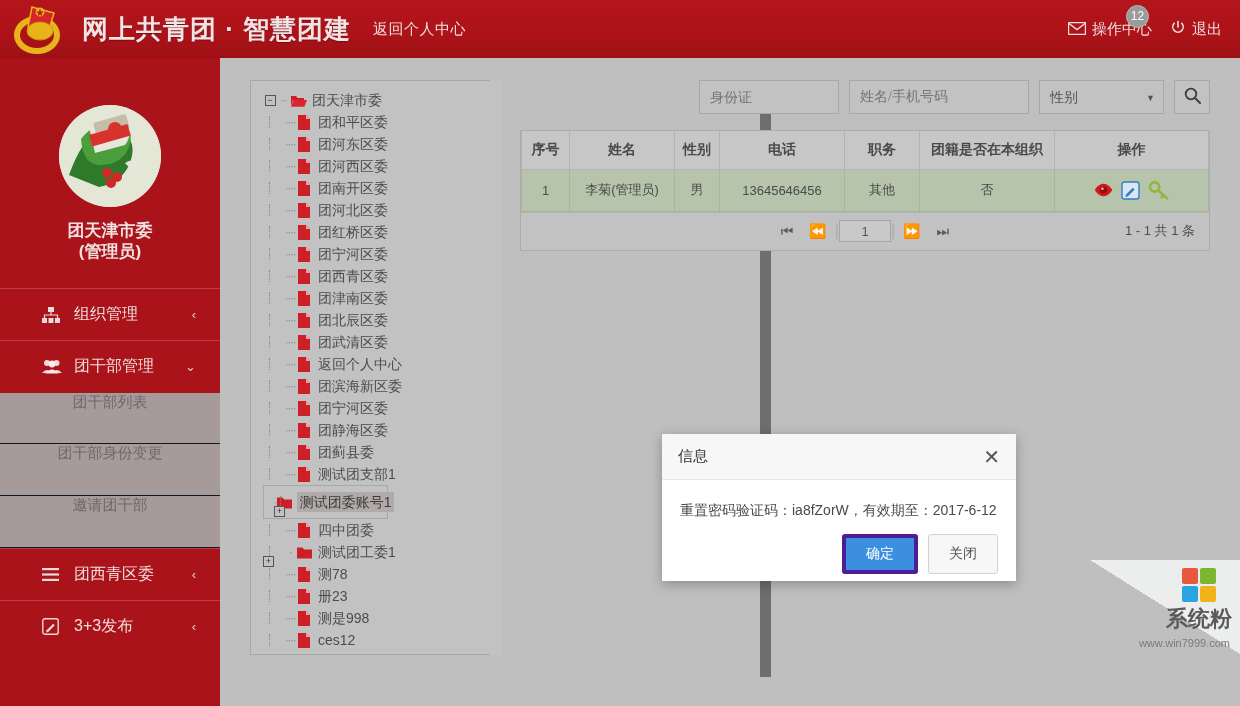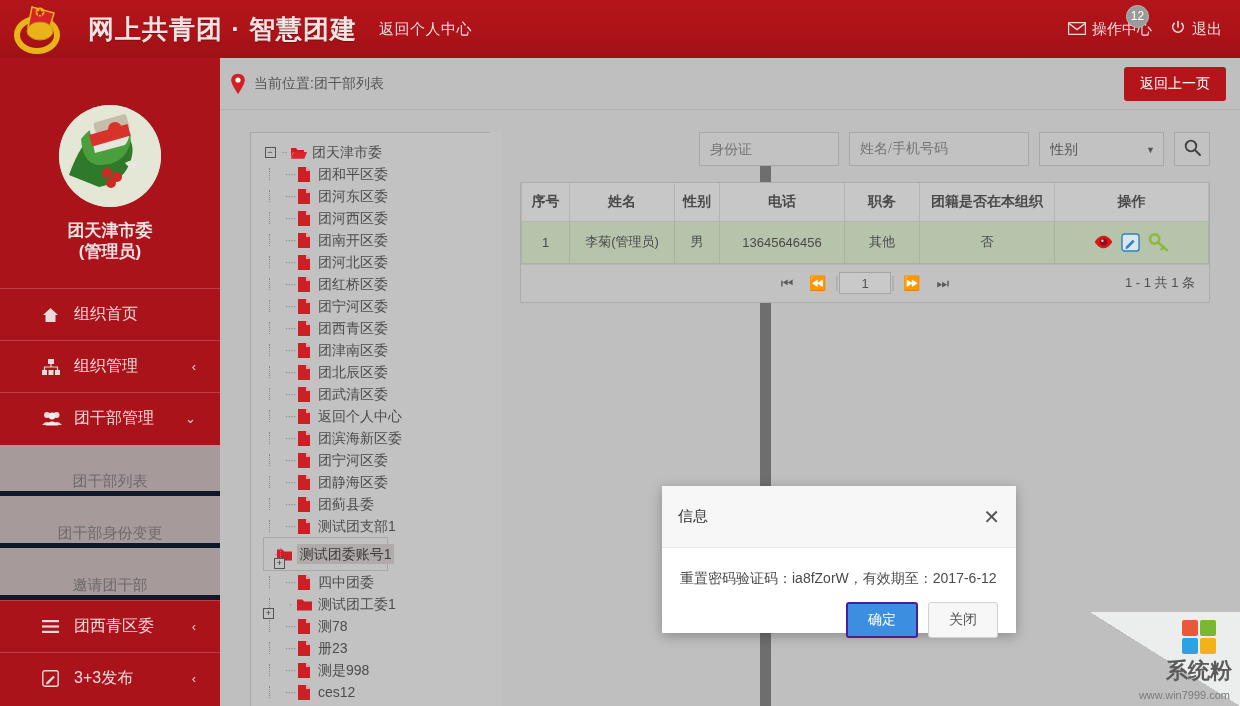--- a/index.html
+++ b/index.html
@@ -15,21 +15,21 @@
   
   .topbar {
     position: absolute; left: 0; top: 0; width: 1240px; height: 58px;
     background: linear-gradient(to bottom, #b3151b 0%, #ad1318 55%, #9e1015 100%);
     display: flex; align-items: center;
   }
   .logo-wrap { width: 66px; height: 58px; display:flex; align-items:center; justify-content:center; margin-left: 8px;}
   .logo-emblem { position: relative; width: 54px; height: 52px; }
   .topbar-title {
     color: #f2e3e4; font-size: 26px; font-weight: bold; letter-spacing: 1px;
-    margin-left: 14px; text-shadow: 0 1px 1px rgba(0,0,0,.3);
+    margin-left: 8px; text-shadow: 0 1px 1px rgba(0,0,0,.3);
   }
   .topbar-sub {
     color: #eedfe0; font-size: 15px; margin-left: 22px; letter-spacing:.5px;
     cursor: pointer;
   }
   .topbar-right {
     margin-left: auto; display: flex; align-items: center; gap: 18px;
     padding-right: 18px; color: #f0dfe0; font-size: 15px;
   }
   .tb-item { display: flex; align-items: center; gap: 6px; cursor: pointer; position: relative; }
@@ -61,23 +61,23 @@
   .nav-item {
     height: 52px; display: flex; align-items: center;
     color: #f0dcdd; font-size: 16px; padding-left: 42px;
     border-top: 1px solid #bf3e43; position: relative; cursor: pointer;
   }
   .nav-item.active-parent { background: #a91319; }
   .nav-icon { width: 26px; display:flex; align-items:center; color:#e8d3d4; font-size: 16px; }
   .nav-label { margin-left: 6px; }
   .nav-arrow { position: absolute; right: 24px; font-size: 13px; color: #e2cfd0; }
   .subnav-item {
-    height: 52px; display: flex; align-items: flex-end; justify-content: center;
+    height: 52px; display: flex; align-items: flex-start; justify-content: center;
     background: #a79a9b; color: #6d6a6a; font-size: 15px;
-    border-bottom: 5px solid #0f172a; cursor: pointer;
+    border-bottom: 1px solid #0f172a; cursor: pointer;
   }
   .subnav-item.first { border-top: 1px solid #a91319; }
 
   
   .main {
     position: absolute; left: 220px; top: 58px; width: 1020px; height: 648px;
     background: #bfbfbf;
   }
   .crumbbar {
     height: 52px; display: flex; align-items: center; padding: 0 14px 0 10px;
@@ -172,29 +172,29 @@
     font-family: "Liberation Sans", sans-serif;
   }
   .pg-info { position: absolute; right: 14px; font-size: 13px; color: #4f4f4f; }
 
   
   .modal {
     position: absolute; left: 442px; top: 376px; width: 354px; height: 147px;
     background: #fff; box-shadow: 0 3px 12px rgba(0,0,0,.28);
   }
   .modal-head {
-    height: 62px; background: #f7f7f7; border-bottom: 1px solid #e6e6e6;
+    height: 46px; background: #f7f7f7; border-bottom: 1px solid #e6e6e6;
     display: flex; align-items: center; padding: 0 16px;
   }
   .modal-title { font-size: 15px; color: #333; }
   .modal-x { margin-left: auto; font-size: 20px; color: #555; cursor: pointer; line-height: 1; }
   .modal-body { padding: 22px 18px 0 18px; font-size: 14px; color: #4a4a4a; }
   .modal-foot { display: flex; justify-content: flex-end; gap: 10px; padding: 14px 18px 0 18px; }
   .btn-ok {
-    background: #3c8fe0; color: #fff; border: 2px solid #4c1d95; border-radius: 3px;
+    background: #3c8fe0; color: #fff; border: 4px solid #4c1d95; border-radius: 3px;
     font-size: 14px; padding: 7px 20px; cursor: pointer; font-family:"Liberation Sans",sans-serif;
   }
   .btn-close {
     background: #f7f7f7; color: #555; border: 1px solid #d2d2d2; border-radius: 3px;
     font-size: 14px; padding: 7px 20px; cursor: pointer; font-family:"Liberation Sans",sans-serif;
   }
 
   
   .wm { position: absolute; right: 0; bottom: 0; width: 150px; height: 94px; pointer-events: none; }
   .wm-bg { position:absolute; inset:0; background: linear-gradient(to bottom left, #eceeed 50%, rgba(0,0,0,0) 50%); }
@@ -263,28 +263,20 @@
         <circle cx="52" cy="78" r="5" fill="#cc2a26"></circle>
         <path d="M66 58 q8 -6 14 2 q-6 8 -14 -2 z" fill="#e8e6dd"></path>
       </svg>
     </div>
     <div class="org-name">
       <div>团天津市委</div>
       <div>(管理员)</div>
     </div>
 
     <div class="nav">
-      <div class="nav-item">
-        <span class="nav-icon">
-          <svg width="17" height="16" viewBox="0 0 17 16">
-              <path d="M8.5 1 L16 8 H13.5 V15 H3.5 V8 H1 Z" fill="#ecd9da"></path>
-            </svg>
-        </span>
-        <span class="nav-label">组织首页</span>
-      </div>
 
       <div class="nav-item">
         <span class="nav-icon">
           <svg width="18" height="16" viewBox="0 0 18 16">
               <rect x="6" y="0" width="6" height="5" fill="#ecd9da"></rect>
               <rect x="0" y="11" width="5" height="5" fill="#ecd9da"></rect>
               <rect x="6.5" y="11" width="5" height="5" fill="#ecd9da"></rect>
               <rect x="13" y="11" width="5" height="5" fill="#ecd9da"></rect>
               <path d="M9 5 V8 M2.5 11 V8 H15.5 V11" stroke="#ecd9da" stroke-width="1.2" fill="none"></path>
             </svg>
@@ -337,30 +329,20 @@
               <path d="M4.6 12.3 l6.6 -6.6 l1.6 1.6 l-6.6 6.6 l-2.2 0.6 z" fill="#ecd9da"></path>
             </svg>
         </span>
         <span class="nav-label">3+3发布</span>
         <span class="nav-arrow">‹</span>
       </div>
     </div>
   </div>
 
   <div class="main">
-    <div class="crumbbar">
-      <span class="pin-icon">
-        <svg width="16" height="22" viewBox="0 0 16 22">
-            <path d="M8 0.8 C4 0.8 1.2 3.6 1.2 7.2 C1.2 11.6 8 21 8 21 C8 21 14.8 11.6 14.8 7.2 C14.8 3.6 12 0.8 8 0.8 Z" fill="#d32027"></path>
-            <circle cx="8" cy="7" r="2.6" fill="#fff"></circle>
-          </svg>
-      </span>
-      <span class="crumb-text">当前位置:团干部列表</span>
-      <button class="btn-back">返回上一页</button>
-    </div>
 
     <div class="content">
 
       <div class="tree-panel">
         <div class="tree-inner" id="tree-inner">
             <div class="tnode">
               <span class="tgutter">
                 <span class="tbox">−</span>
               </span>
               <span class="tdots">··</span>

